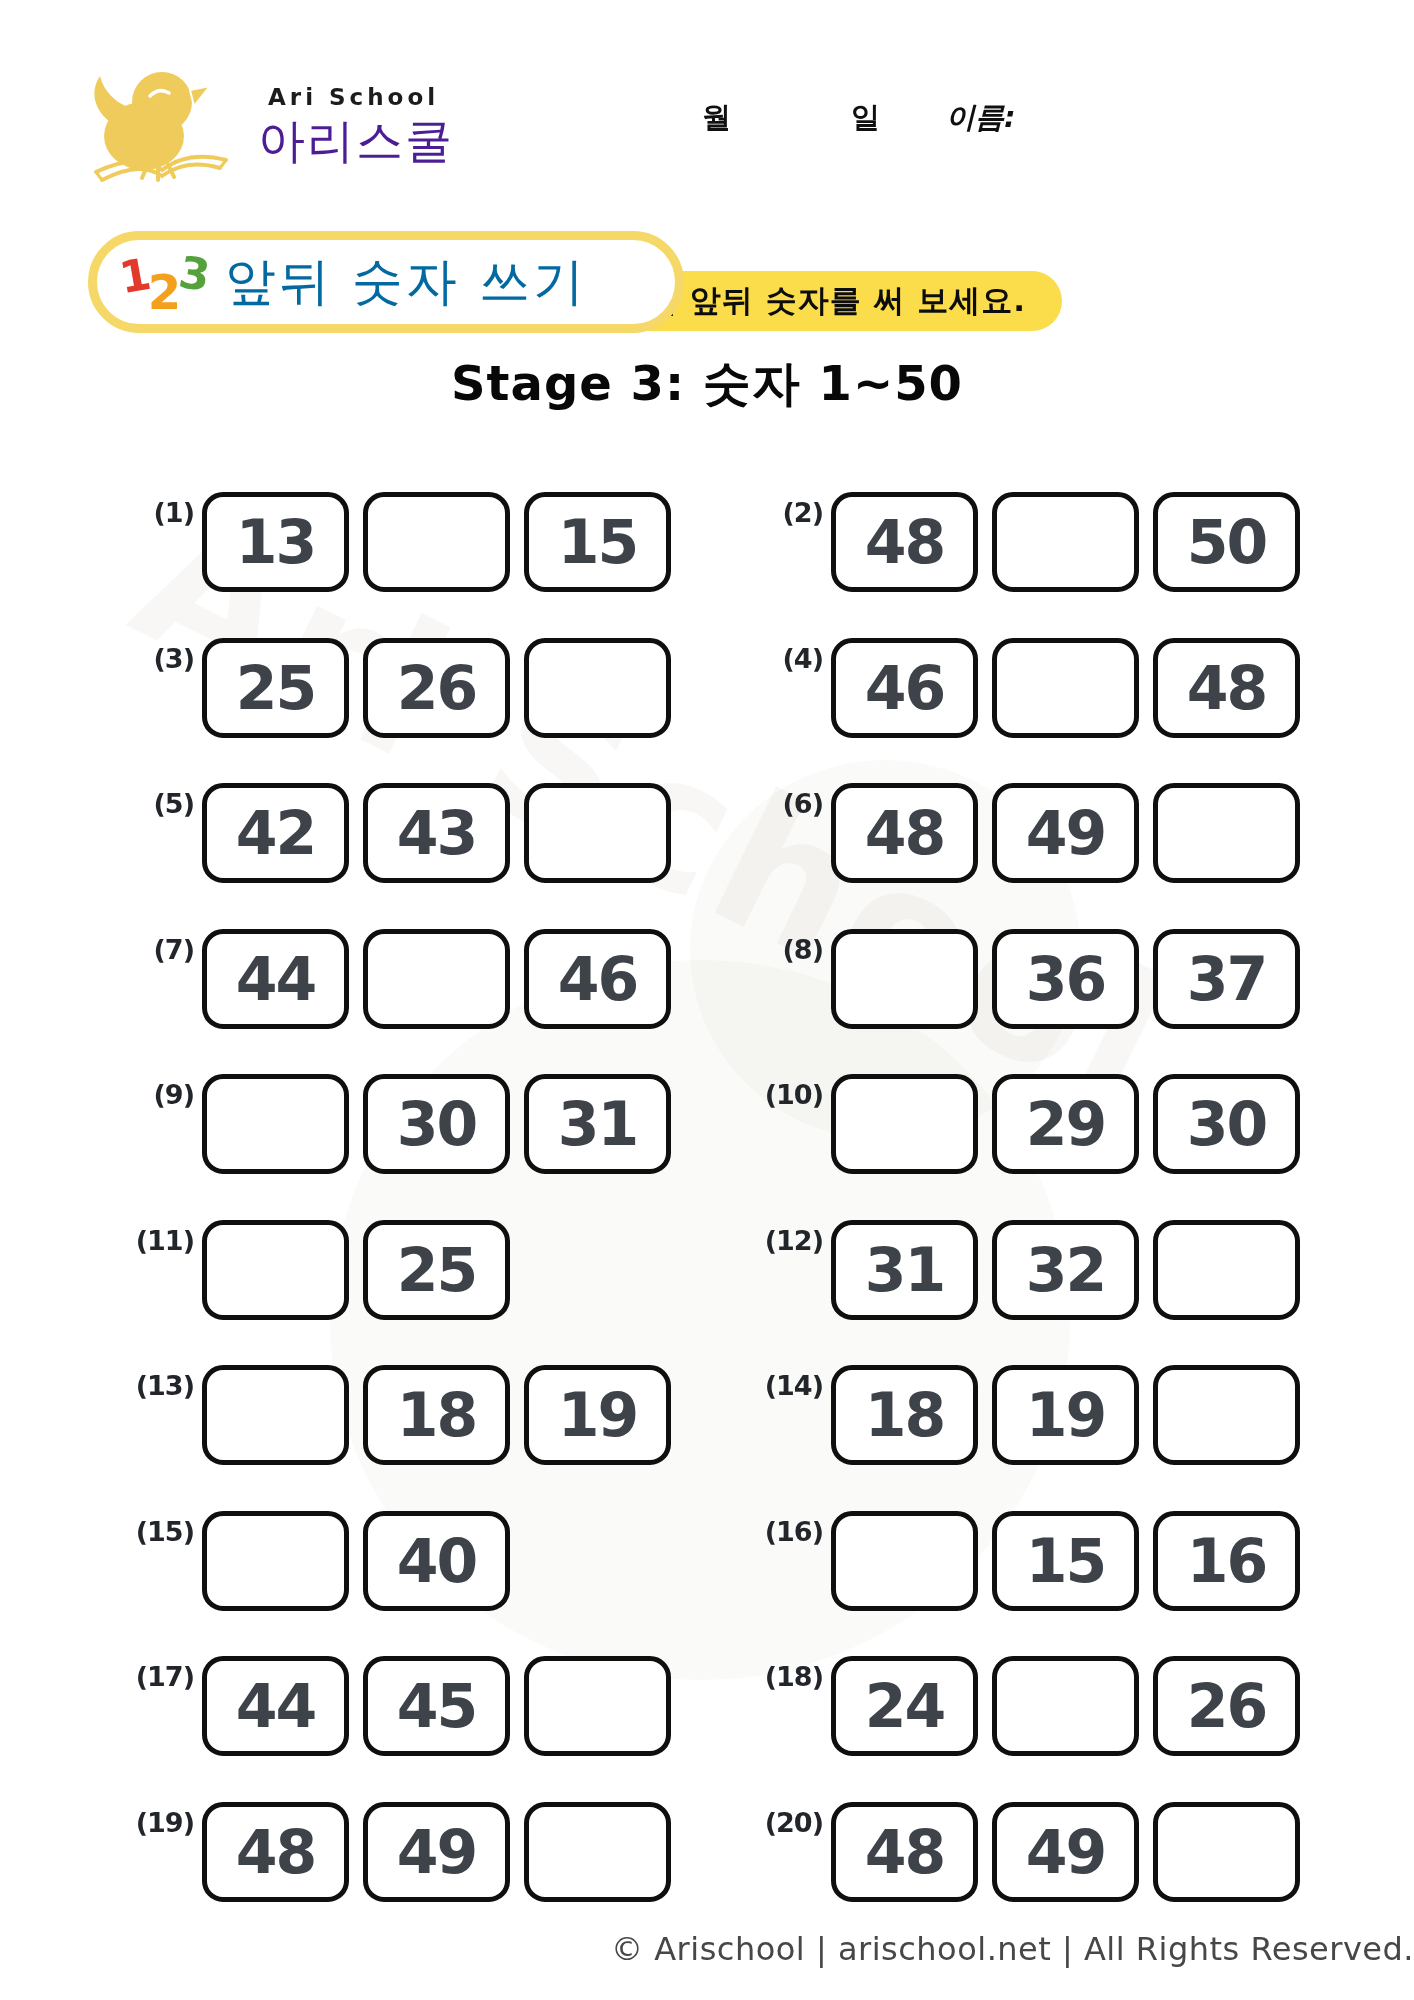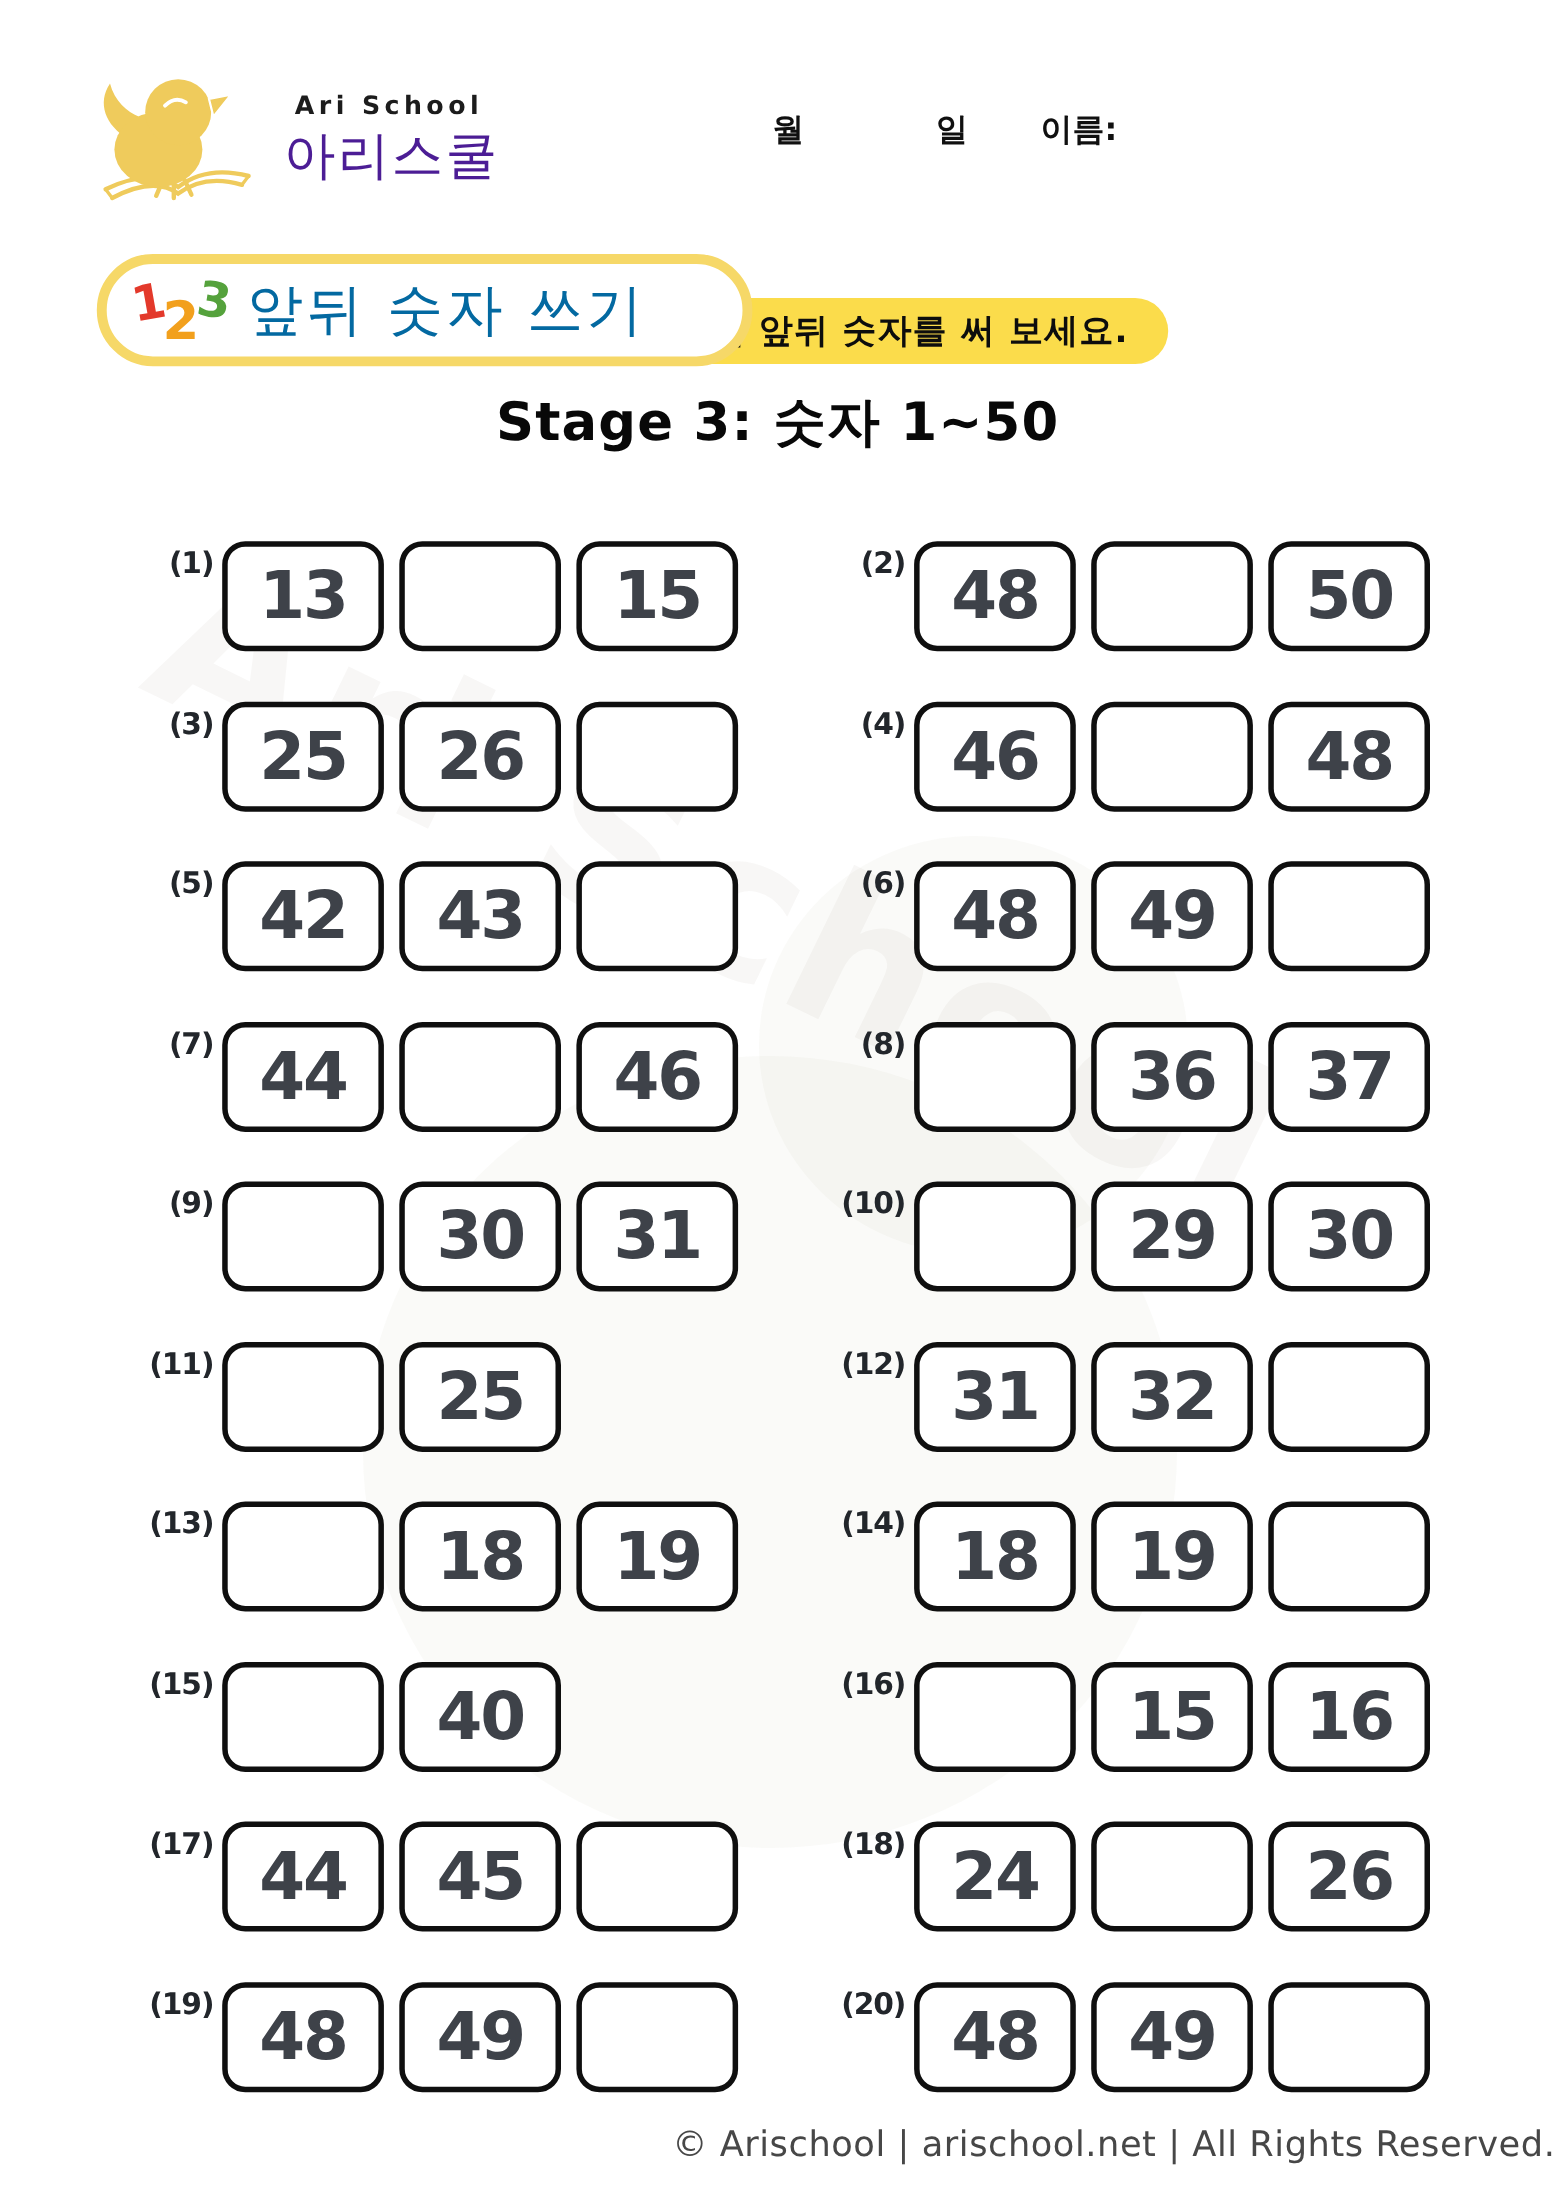--- a/index.html
+++ b/index.html
@@ -25,21 +25,21 @@
     position:absolute;left:268px;top:84px;font-size:23px;font-weight:bold;
     letter-spacing:4px;color:#1c1c1c;
   }
   .brand-ko{
     position:absolute;left:258px;top:110px;font-size:47px;font-weight:400;
     letter-spacing:2px;color:#4c1d95;
   }
   .hdr-label{position:absolute;top:98px;font-size:29px;font-weight:bold;color:#101010;}
   .lbl-month{left:702px;}
   .lbl-day{left:851px;}
-  .lbl-name{left:946px;}
+  .lbl-name{left:946px;font-style:italic;}
   
   .banner-bar{
     position:absolute;left:430px;top:271px;width:632px;height:60px;
     background:#FBDC4B;border-radius:0 30px 30px 0;z-index:1;
     display:flex;align-items:center;justify-content:flex-end;
     padding-right:36px;box-sizing:border-box;
   }
   .banner-bar .instr{font-size:31px;font-weight:bold;color:#0d0d0d;letter-spacing:1px;}
   .banner-pill{
     position:absolute;left:88px;top:231px;width:596px;height:102px;

